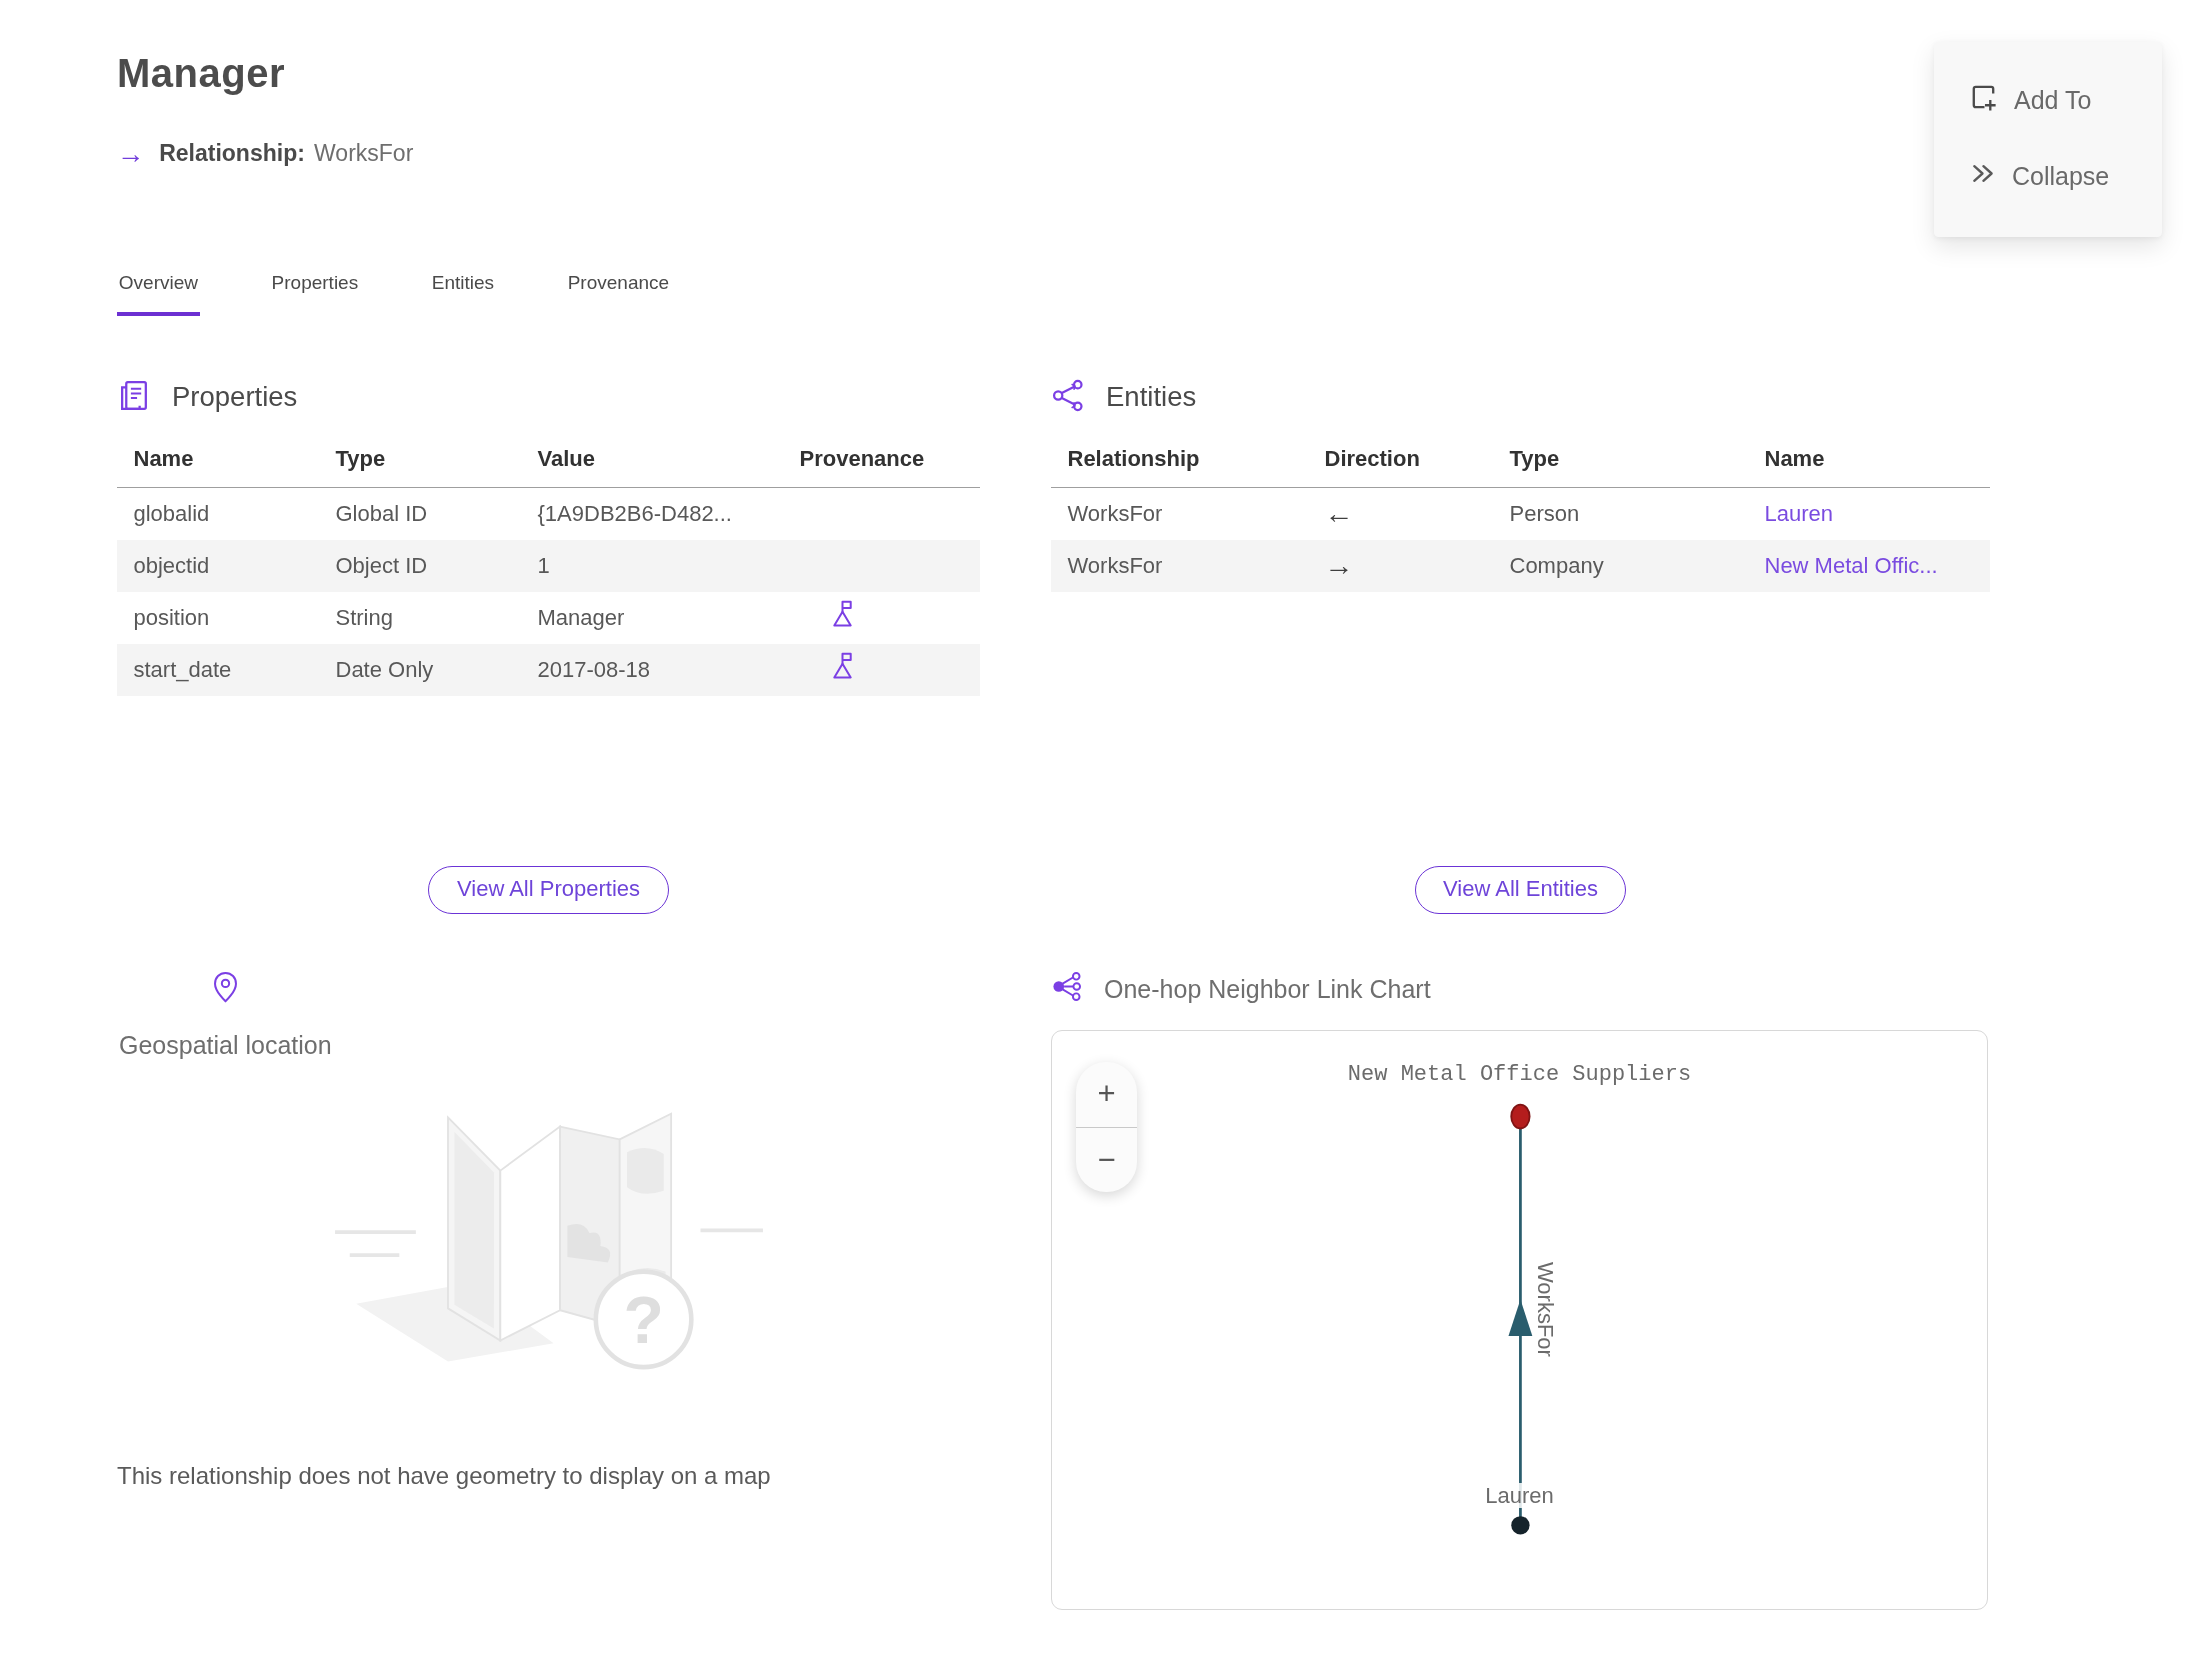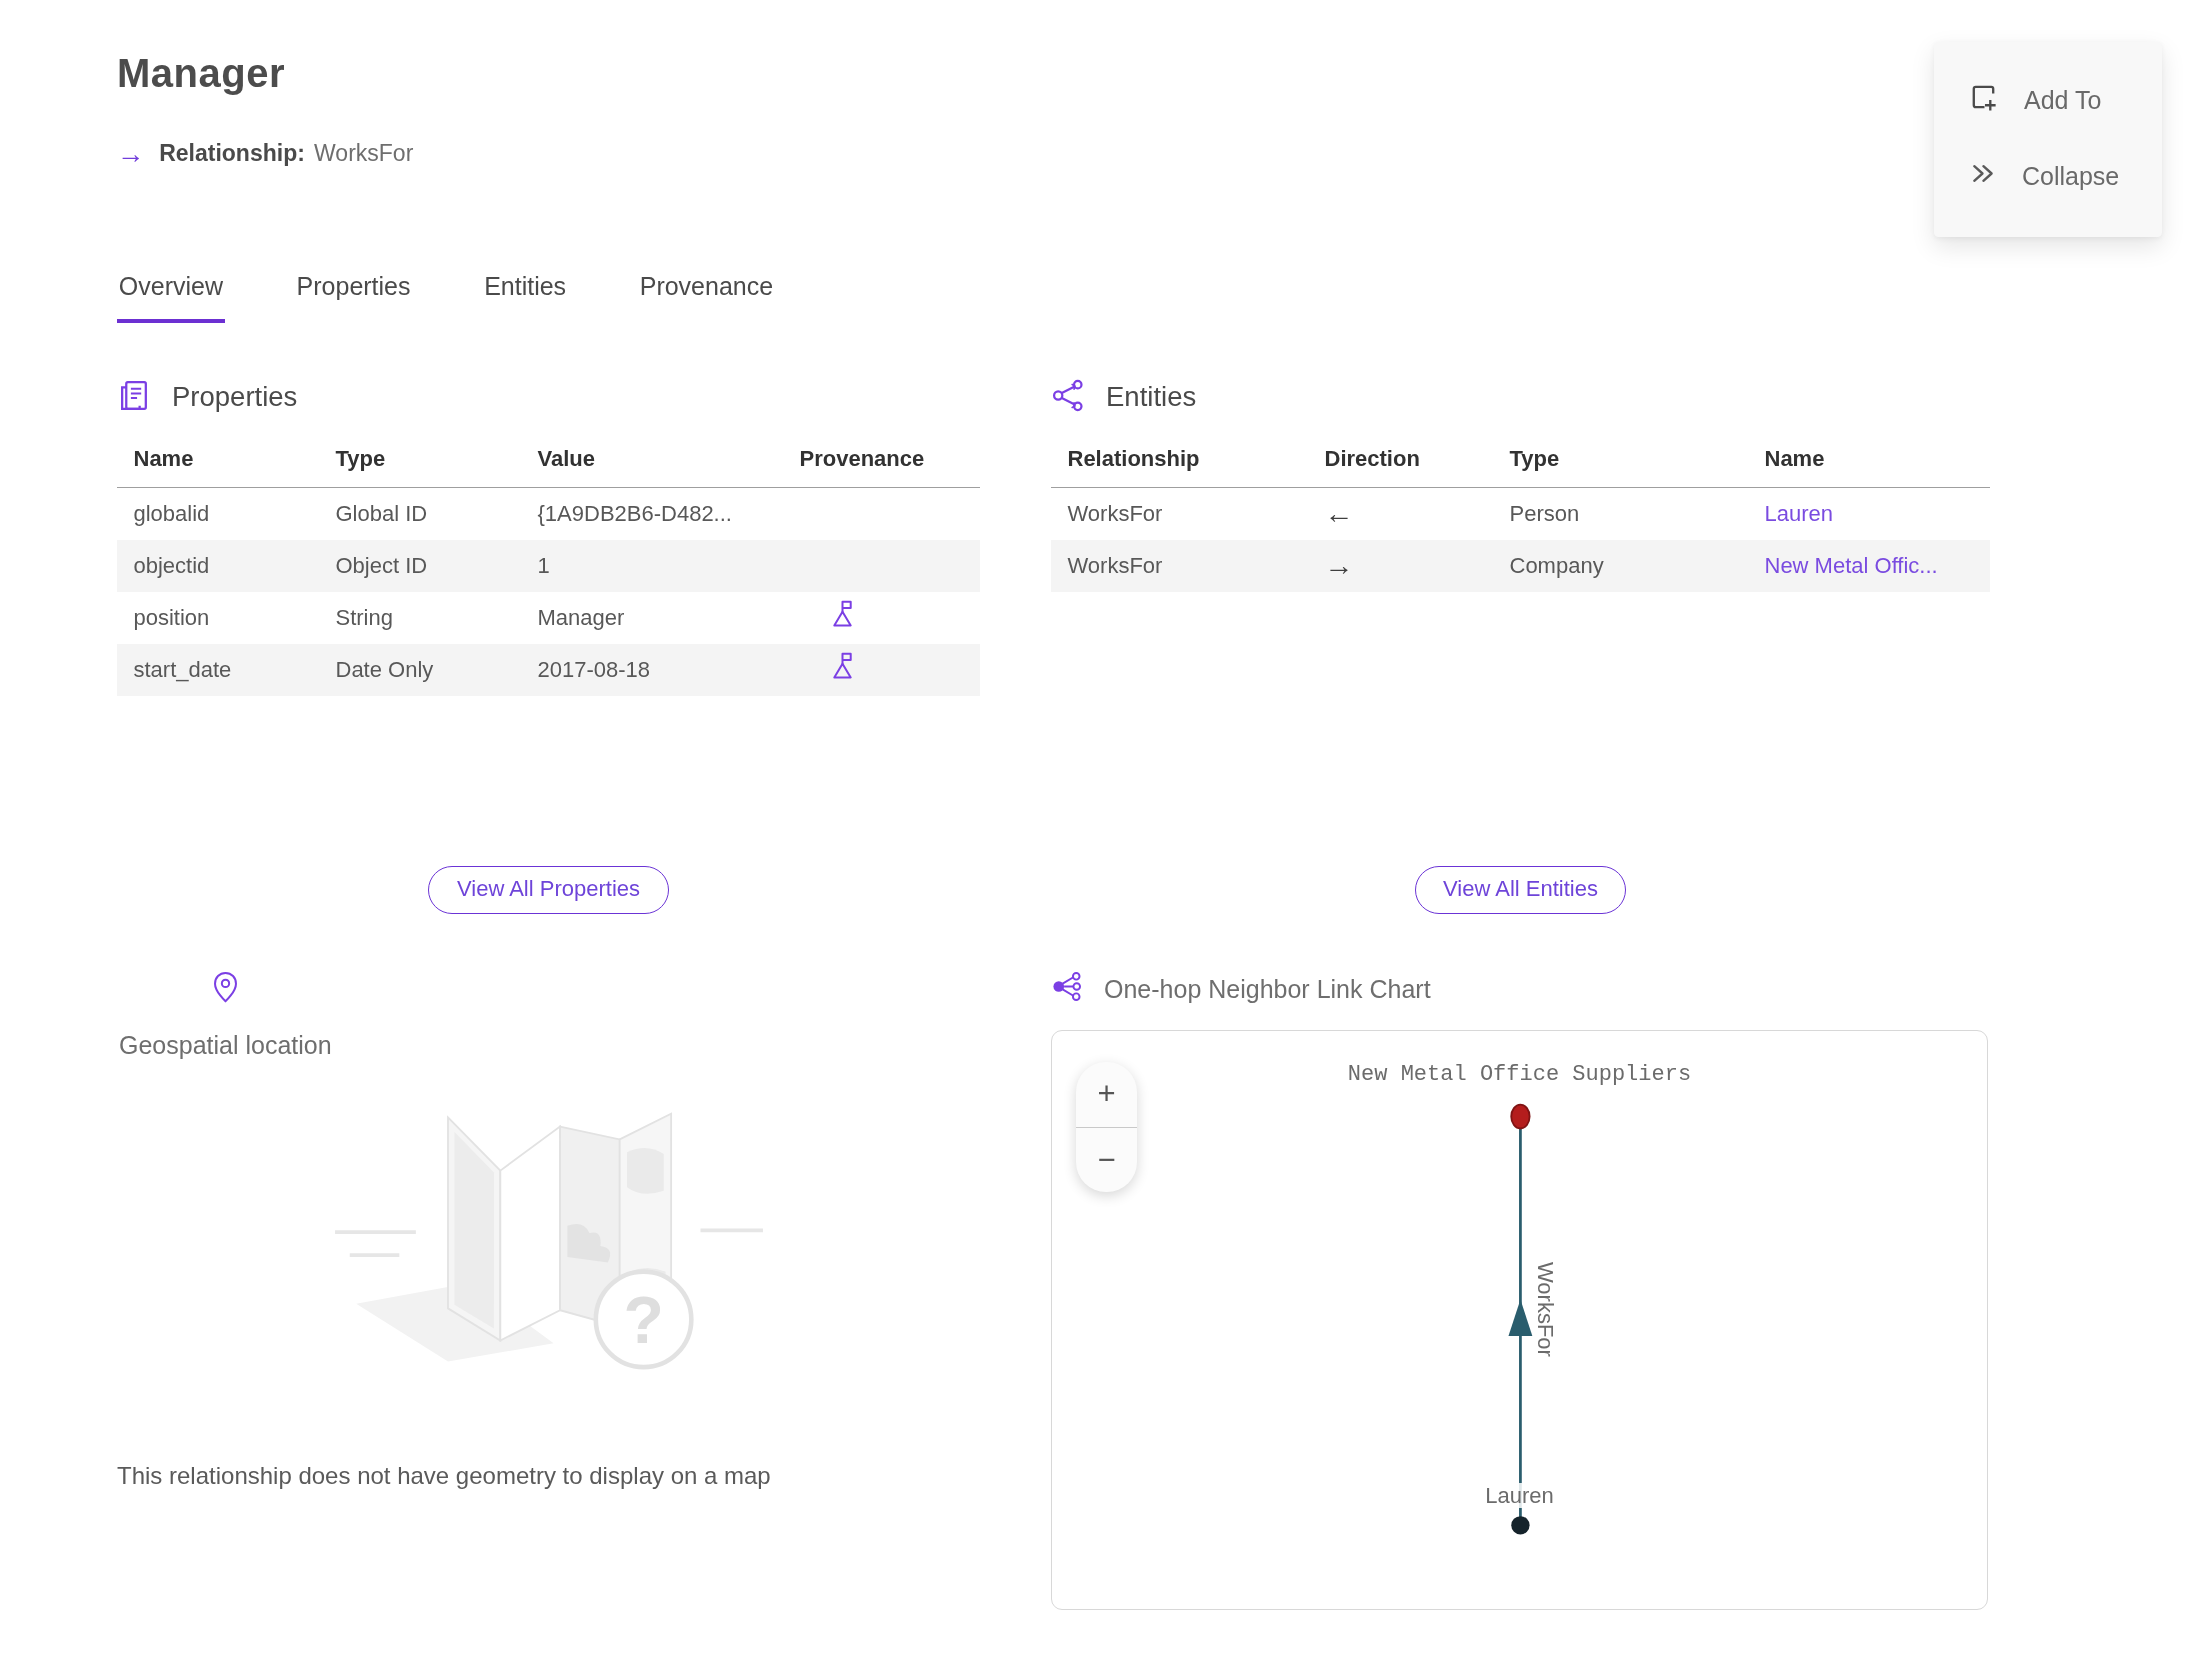--- a/index.html
+++ b/index.html
@@ -15,25 +15,25 @@
   .subtitle .lbl { font-weight:bold; color:#4a4a4a; }
   .subtitle .val { color:#6e6e6e; margin-left:-5.5px; }
 
   
   .actions-panel {
     position:absolute; left:1934px; top:42px; width:228px; height:195px;
     background:#f8f8f8; border-radius:4.6px;
     box-shadow:0 9.2px 24px rgba(0,0,0,0.10), 0 1.8px 5.5px rgba(0,0,0,0.05);
     display:flex; flex-direction:column; justify-content:space-between; padding:39px 0 42px 33px;
   }
-  .action-item { display:flex; align-items:center; gap:24px; font-size:25px; color:#696969; cursor:pointer; }
+  .action-item { display:flex; align-items:center; gap:14px; font-size:25px; color:#696969; cursor:pointer; }
   .action-item svg { flex:0 0 auto; }
 
   
-  .tabs { position:absolute; left:117px; top:272px; display:flex; gap:70px; font-size:25px; color:#4a4a4a; }
+  .tabs { position:absolute; left:117px; top:272px; display:flex; gap:70px; font-size:19px; color:#4a4a4a; }
   .tab { padding:0 1.8px 18.4px 1.8px; cursor:pointer; }
   .tab.active { border-bottom:4.6px solid #6c30d2; }
 
   
   .section-header { position:absolute; display:flex; align-items:center; gap:20px; }
   .section-header .stitle { font-size:27.5px; color:#4a4a4a; }
   .sh-props { left:117px; top:378px; }
   .sh-ents  { left:1051px; top:378px; }
   .sub-header { position:absolute; display:flex; align-items:center; gap:20px; font-size:25px; color:#6e6e6e; }
   .sub-geo { left:119px; top:970px;flex-direction:column; }

